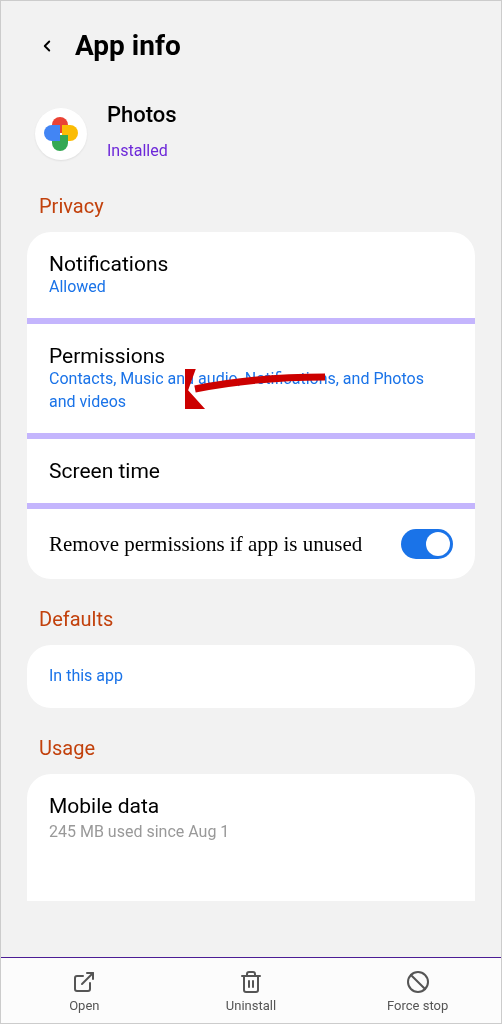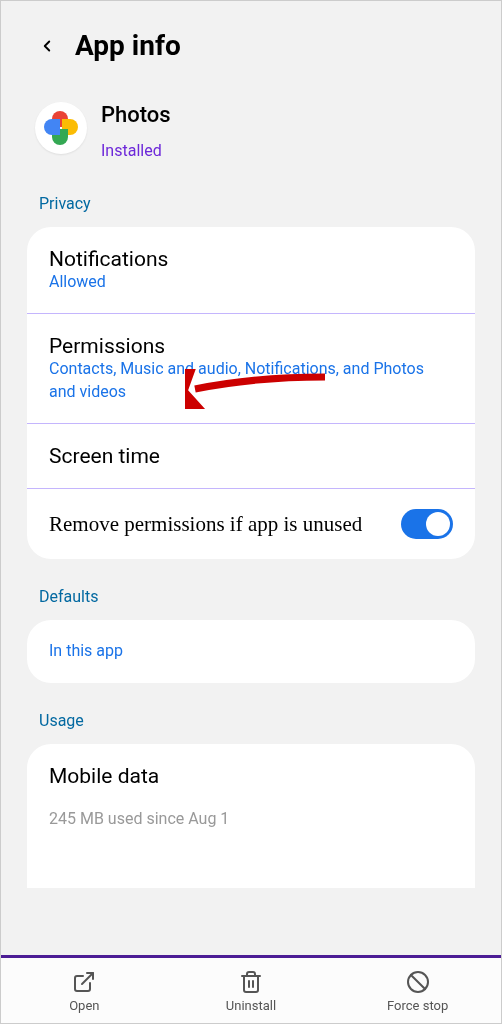--- a/index.html
+++ b/index.html
@@ -36,22 +36,22 @@
       width: 18px;
       height: 18px;
     }
     .header-title {
       font-size: 28px;
       font-weight: 700;
       color: #000;
     }
     .app-row {
       display: flex;
-      align-items: flex-start;
-      gap: 14px;
+      align-items: flex-end;
+      gap: 20px;
       padding: 18px 8px 26px 8px;
     }
     .app-icon {
       width: 52px;
       height: 52px;
       background: #fff;
       border-radius: 26px;
       display: flex;
       align-items: center;
       justify-content: center;
@@ -75,32 +75,32 @@
       font-size: 22px;
       font-weight: 500;
       color: #000;
     }
     .app-status {
       font-size: 16px;
       color: #6d28d9;
       margin-top: 14px;
     }
     .section-label {
-      font-size: 16px;
-      color: #0369a1;
+      font-size: 20px;
+      color: #c2410c;
       padding: 8px 12px 14px 12px;
     }
     .card {
       background: #fff;
       border-radius: 24px;
       overflow: hidden;
     }
     .list-item {
       padding: 20px 22px;
-      border-bottom: 1px solid #c4b5fd;
+      border-bottom: 6px solid #c4b5fd;
       position: relative;
     }
     .list-item:last-child {
       border-bottom: none;
     }
     .item-title {
       font-size: 21px;
       font-weight: 400;
       color: #000;
     }
@@ -143,21 +143,21 @@
       top: 368px;
       left: 184px;
       pointer-events: none;
     }
     .bottom-bar {
       position: absolute;
       bottom: 0;
       left: 0;
       right: 0;
       background: #fcfcfc;
-      border-top: 3px solid #4c1d95;
+      border-top: 1px solid #4c1d95;
       display: flex;
       justify-content: space-around;
       padding: 12px 0 10px 0;
     }
     .bottom-btn {
       display: flex;
       flex-direction: column;
       align-items: center;
       gap: 4px;
       color: #555;
@@ -167,21 +167,21 @@
       width: 24px;
       height: 24px;
     }
     .bottom-label {
       font-size: 13px;
       color: #555;
     }
     .usage-sub {
       font-size: 16px;
       color: #999;
-      margin-top: 21px;
+      margin-top: 4px;
     }
     .section-gap {
       height: 20px;
     }
     .card-partial {
       background: #fff;
       border-radius: 24px 24px 0 0;
       padding-bottom: 40px;
     }
   </style>

